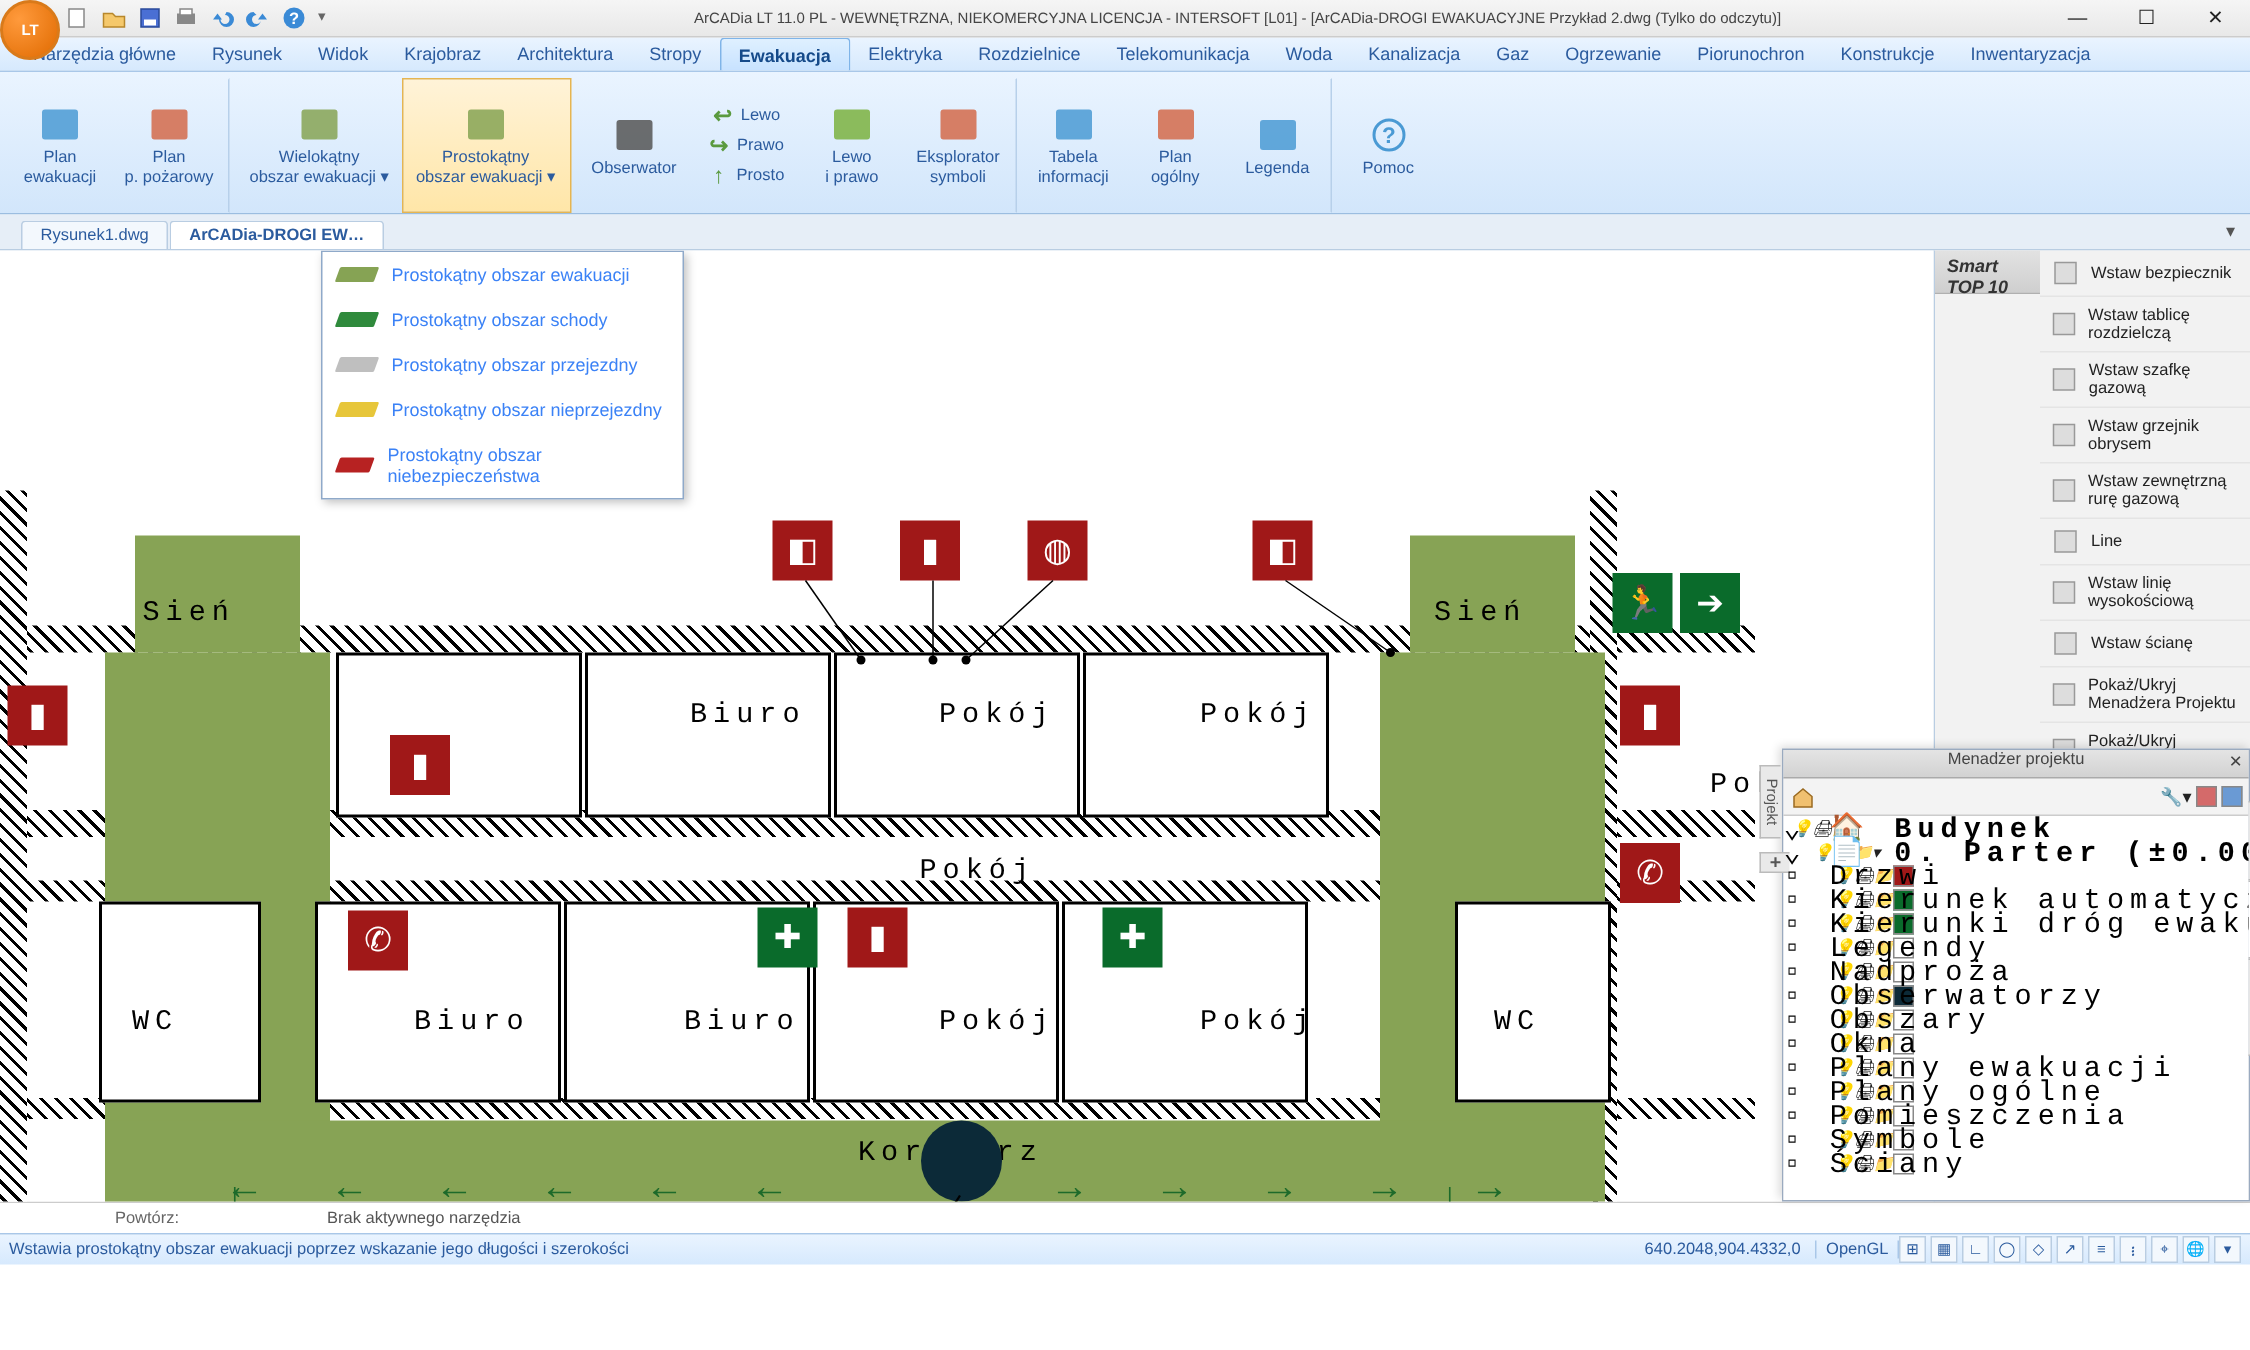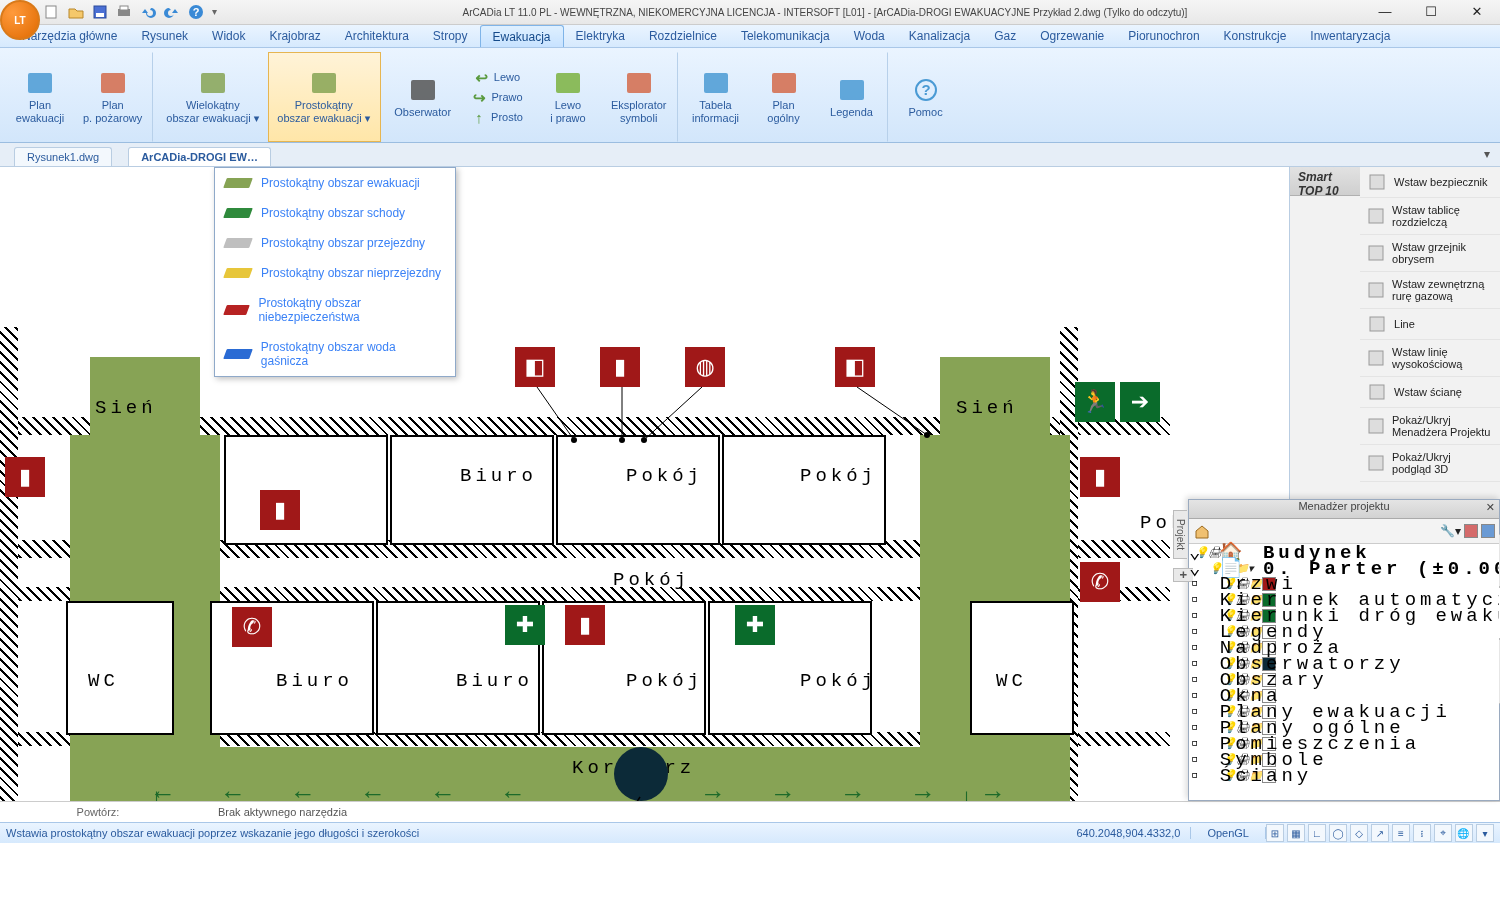--- a/index.html
+++ b/index.html
@@ -5,31 +5,31 @@
 html,body{margin:0;padding:0;width:1500px;height:900px;font-family:"Segoe UI",Tahoma,sans-serif;font-size:12px;color:#222;overflow:hidden;background:#fff}
 .titlebar{height:24px;background:linear-gradient(#f5f5f5,#e8e8e8);border-bottom:1px solid #ccc;display:flex;align-items:center;position:relative}
 .titlebar .logo{width:36px;height:36px;position:absolute;left:0;top:0;border-radius:50%;background:radial-gradient(circle at 30% 30%, #ff9a3c, #e06a00);border:2px solid #d97a1a;z-index:5;display:flex;align-items:center;justify-content:center;color:#fff;font-weight:bold;font-size:10px}
 .titlebar .qat{margin-left:44px;display:flex;gap:8px}
 .titlebar .qat span{width:16px;height:16px;display:inline-block}
 .titlebar .title{flex:1;text-align:center;color:#444;font-size:10px;margin-left:60px}
 .titlebar .winctrl{display:flex}
 .titlebar .winctrl div{width:46px;height:24px;text-align:center;line-height:24px;font-size:13px}
 .menubar{height:22px;background:linear-gradient(#eaf4ff,#d6e9fd);border-bottom:1px solid #a9c7e8;display:flex;align-items:stretch;padding-left:10px}
 .menubar .tab{padding:0 12px;line-height:22px;color:#2b5b9e;cursor:pointer}
-.menubar .tab.active{background:linear-gradient(#dff0ff,#c7e2ff);border:1px solid #7fb4e8;border-bottom:none;border-radius:3px 3px 0 0;font-weight:400;color:#154a8a}
+.menubar .tab.active{background:linear-gradient(#dff0ff,#c7e2ff);border:1px solid #7fb4e8;border-bottom:none;border-radius:3px 3px 0 0;font-weight:700;color:#154a8a}
 .ribbon{height:90px;background:linear-gradient(#eaf4ff,#d2e6fb);border-bottom:1px solid #9bbde0;display:flex;align-items:stretch;padding:4px 6px 0}
 .rbtn{display:flex;flex-direction:column;align-items:center;justify-content:center;padding:2px 8px;min-width:50px;text-align:center;border:1px solid transparent;border-radius:3px;color:#2b5b9e;font-size:11px;line-height:13px;cursor:pointer}
 .rbtn.sep{border-right:1px solid #b7d0ea;border-radius:0;padding-right:10px;margin-right:4px}
 .rbtn.active{background:linear-gradient(#fff3d8,#ffe6a8);border:1px solid #e6b551}
 .ricon{width:34px;height:28px;margin-bottom:2px;display:flex;align-items:center;justify-content:center}
 .rbtn.small{flex-direction:row;min-width:0;padding:1px 4px;font-size:11px}
 .rbtn.small .ricon{width:16px;height:16px;margin:0 4px 0 0}
 .smallstack{display:flex;flex-direction:column;justify-content:center;padding:0 6px}
 .doctabs{height:23px;background:#e6eef7;border-bottom:1px solid #b9cde2;display:flex;align-items:flex-end;padding-left:14px;position:relative}
-.doctab{padding:3px 12px;border:1px solid #b9cde2;border-bottom:none;background:#f3f8fd;border-radius:3px 3px 0 0;margin-right:16px;color:#2b5b9e;font-size:11px;cursor:pointer}
+.doctab{padding:3px 12px;border:1px solid #b9cde2;border-bottom:none;background:#f3f8fd;border-radius:3px 3px 0 0;margin-right:1px;color:#2b5b9e;font-size:11px;cursor:pointer}
 .doctab.active{background:#fff;font-weight:600}
 .workarea{position:relative;height:634px;display:flex}
 .canvas{flex:1;position:relative;background:#fff;overflow:hidden}
 .dropdown{position:absolute;left:214px;top:0;width:240px;background:#fff;border:1px solid #8fa9c9;box-shadow:2px 2px 6px rgba(0,0,0,0.25);z-index:100}
 .dd-item{display:flex;align-items:center;padding:8px 10px;color:#3b82f6;cursor:pointer}
 .dd-sw{width:26px;height:10px;margin-right:10px;border-radius:1px;transform:skewX(-20deg)}
 .sidepanel{width:210px;border-left:1px solid #b9cde2;display:flex;flex-direction:row;background:#f2f2f2}
 .sp-title{height:22px;background:linear-gradient(#e2e2e2,#cfcfcf);border-bottom:1px solid #b0b0b0;font-weight:bold;font-style:italic;color:#333;padding:3px 8px}
 .sp-row{display:flex;align-items:center;padding:6px 8px;border-bottom:1px solid #e4e4e4;font-size:11px;color:#222;cursor:pointer}
 .sp-row .spi{width:18px;height:18px;margin-right:8px;display:inline-flex;align-items:center;justify-content:center}
@@ -270,24 +270,20 @@
           <span>Prostokątny obszar przejezdny</span>
         </div>
         <div class="dd-item">
           <span class="dd-sw" style="background:#e7c63a"></span>
           <span>Prostokątny obszar nieprzejezdny</span>
         </div>
         <div class="dd-item">
           <span class="dd-sw" style="background:#b72222"></span>
           <span>Prostokątny obszar niebezpieczeństwa</span>
         </div>
-        <div class="dd-item">
-          <span class="dd-sw" style="background:#2a6bd4"></span>
-          <span>Prostokątny obszar woda gaśnicza</span>
-        </div>
       </div>
 
     <div class="plan">
 
       <div class="hatch" style="left:0;top:250px;width:1170px;height:18px"></div>
       <div class="hatch" style="left:0;top:373px;width:1170px;height:18px"></div>
       <div class="hatch" style="left:0;top:420px;width:1170px;height:14px"></div>
       <div class="hatch" style="left:0;top:565px;width:1170px;height:14px"></div>
 
       <div class="hatch" style="left:64;top:160px;width:18px;height:640px"></div>
@@ -400,20 +396,28 @@
             </svg>
           </span>
           <span>Wstaw tablicę rozdzielczą</span>
         </div>
         <div class="sp-row">
           <span class="spi">
             <svg width="16" height="16">
               <rect x="1" y="1" width="14" height="14" fill="#ddd" stroke="#999"></rect>
             </svg>
           </span>
+          <span>Wstaw szafkę gazową</span>
+        </div>
+        <div class="sp-row">
+          <span class="spi">
+            <svg width="16" height="16">
+              <rect x="1" y="1" width="14" height="14" fill="#ddd" stroke="#999"></rect>
+            </svg>
+          </span>
           <span>Wstaw grzejnik obrysem</span>
         </div>
         <div class="sp-row">
           <span class="spi">
             <svg width="16" height="16">
               <rect x="1" y="1" width="14" height="14" fill="#ddd" stroke="#999"></rect>
             </svg>
           </span>
           <span>Wstaw zewnętrzną rurę gazową</span>
         </div>
@@ -640,21 +644,21 @@
 </div>
 
 <div class="cmdbar">
   <div class="l">Powtórz:</div>
   <div>Brak aktywnego narzędzia</div>
 </div>
 
 <div class="status">
   <div class="hint">Wstawia prostokątny obszar ewakuacji poprzez wskazanie jego długości i szerokości</div>
   <div class="coords">640.2048,904.4332,0</div>
-  <div style="padding:0 16px;border-left:1px solid #a9c7e8;border-right:1px solid #a9c7e8">OpenGL</div>
+  <div style="padding:0 6px;border-left:1px solid #a9c7e8;border-right:1px solid #a9c7e8">OpenGL</div>
   <div class="sicons">
     <span>⊞</span>
     <span>▦</span>
     <span>∟</span>
     <span>◯</span>
     <span>◇</span>
     <span>↗</span>
     <span>≡</span>
     <span>᎒</span>
     <span>⌖</span>

